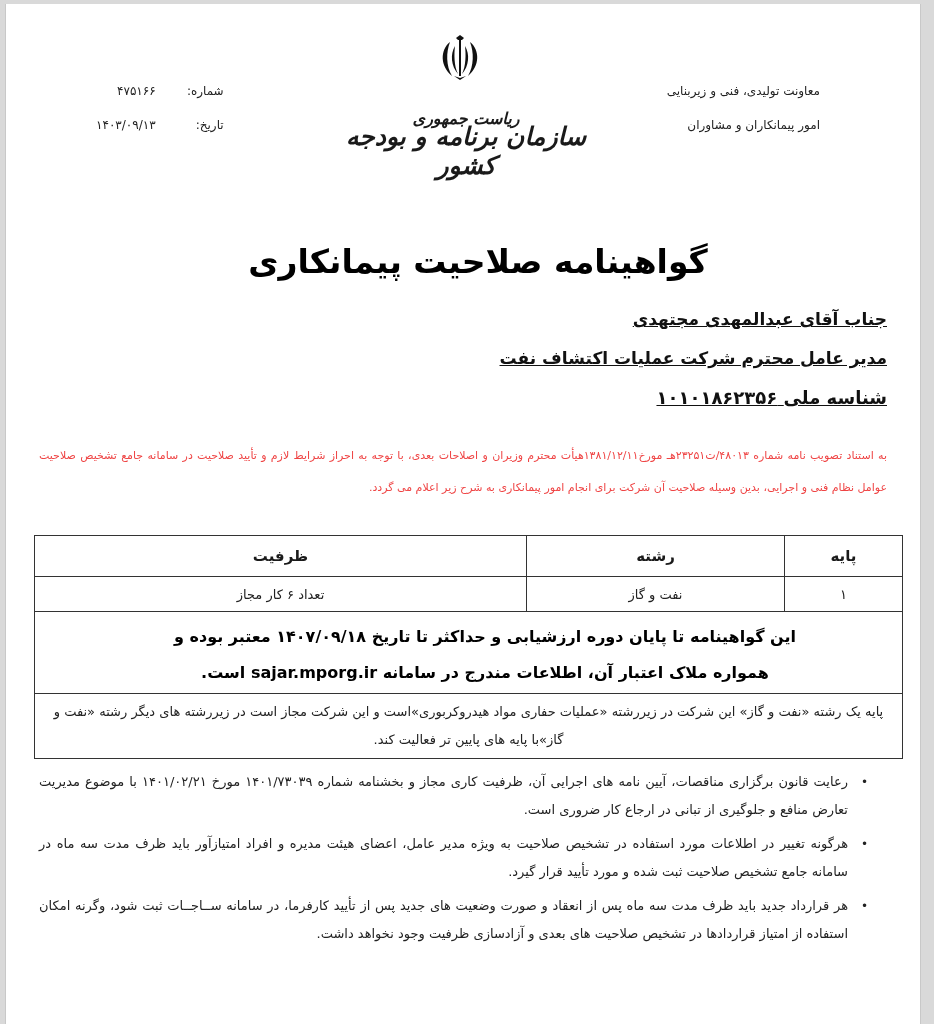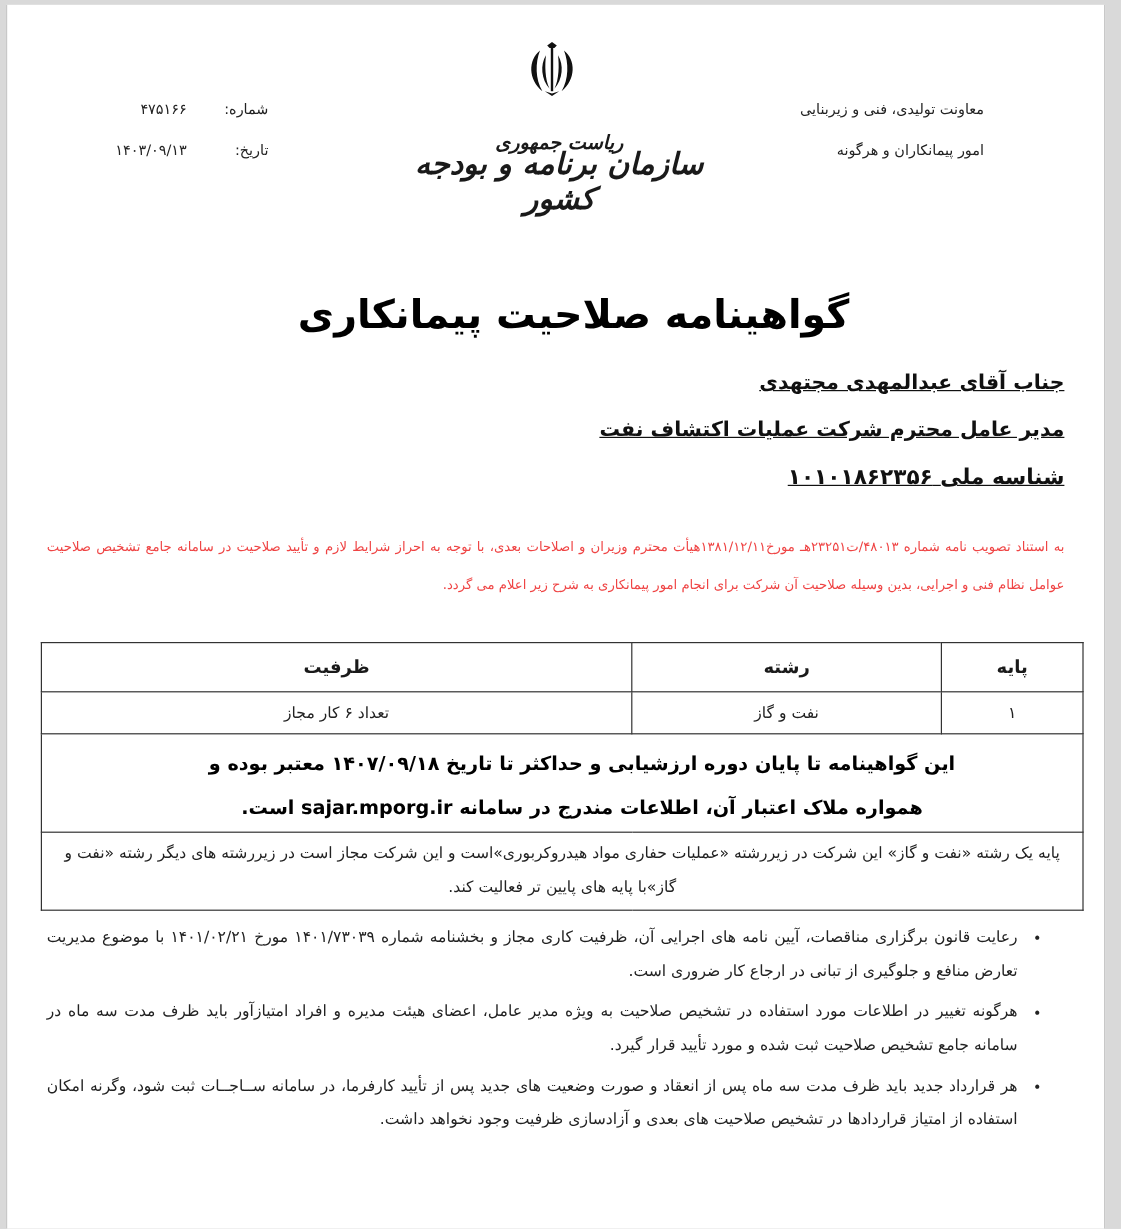--- a/index.html
+++ b/index.html
@@ -47,21 +47,21 @@
     .bullets li { position: relative; font-size: 13px; line-height: 28px; text-align: justify; margin-bottom: 6px; padding-right: 17px; color: #222; }
     .bullets li .dot { position: absolute; right: -3px; top: 0; font-size: 12px; }
   </style>
 </head>
 <body>
 
 <div class="page">
 
   <div class="hdr-right rtl">
     <div>معاونت تولیدی، فنی و زیربنایی</div>
-    <div>امور پیمانکاران و هرگونه</div>
+    <div>امور پیمانکاران و مشاوران</div>
   </div>
 
   <svg class="emblem" viewBox="0 0 48 48">
     <path d="M14 8 C4 16 4 32 16 42 C10 32 10 18 14 8Z" fill="#111"></path>
     <path d="M34 8 C44 16 44 32 32 42 C38 32 38 18 34 8Z" fill="#111"></path>
     <path d="M19 12 C14 20 15 32 22 40 C18 32 18 20 19 12Z" fill="#111"></path>
     <path d="M29 12 C34 20 33 32 26 40 C30 32 30 20 29 12Z" fill="#111"></path>
     <rect x="23" y="6" width="2" height="36" fill="#111"></rect>
     <path d="M20 4 L24 1 L28 4 L26 6 L22 6Z" fill="#111"></path>
     <path d="M18 42 L24 46 L30 42 L24 44Z" fill="#111"></path>

